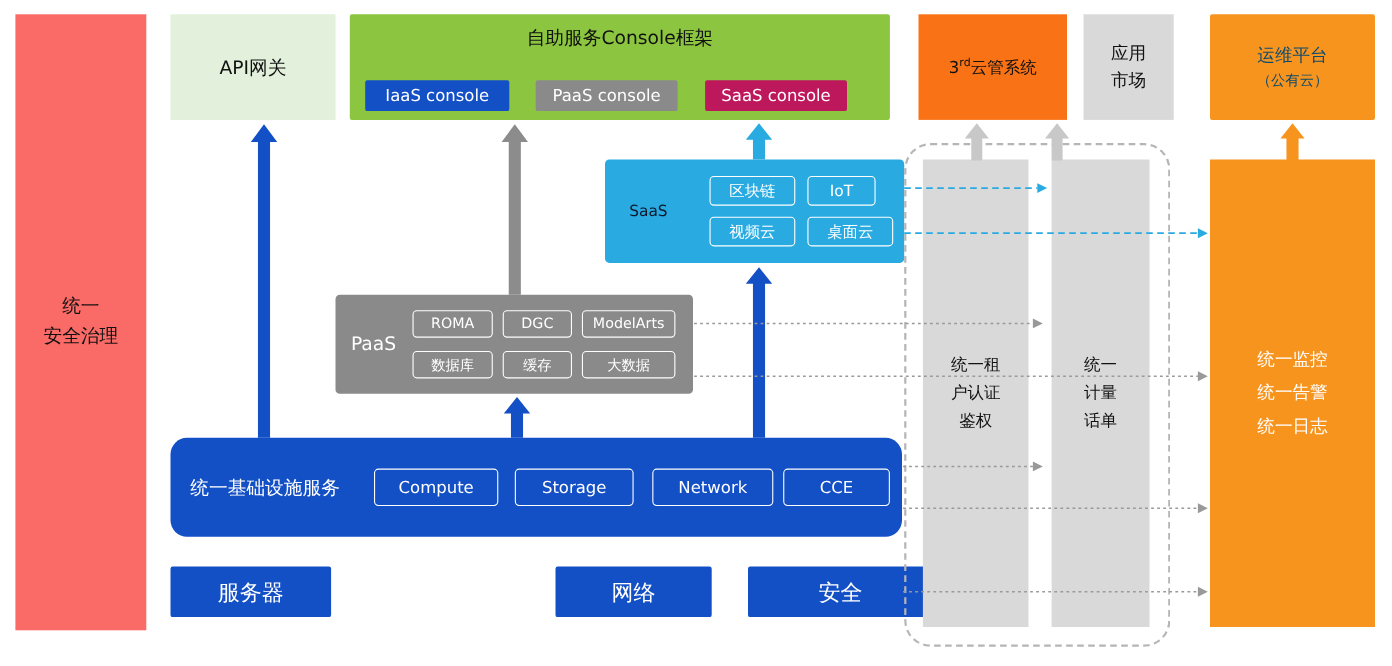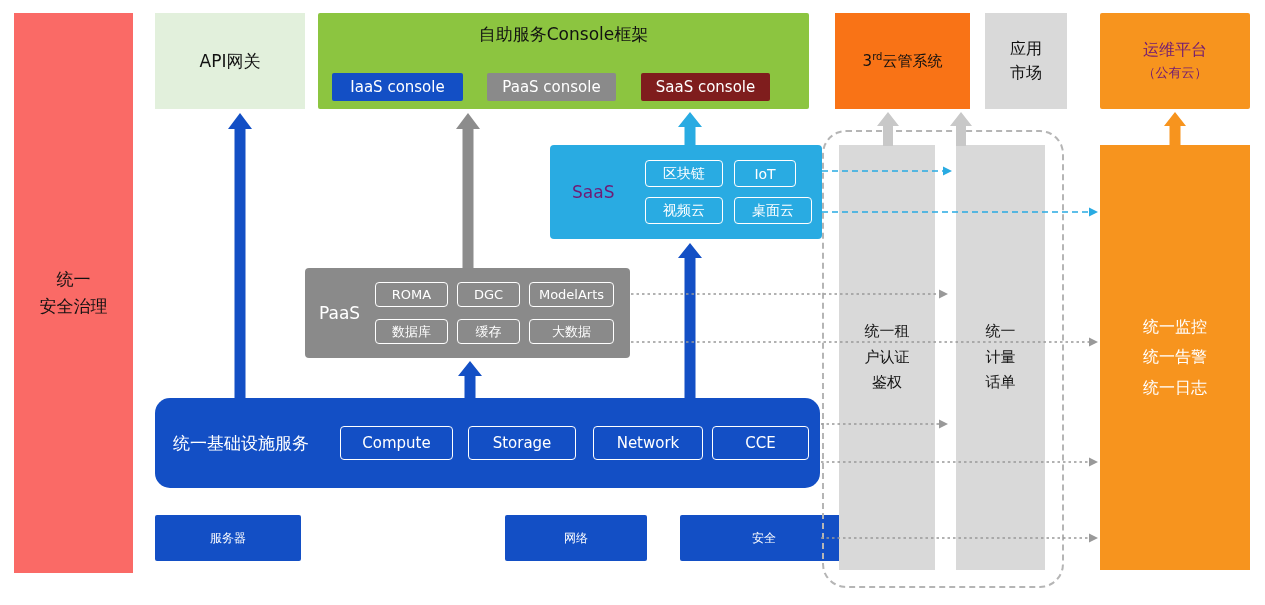--- a/index.html
+++ b/index.html
@@ -20,30 +20,30 @@
     position: absolute; display: flex; align-items: center; justify-content: center;
     color: #ffffff; font-size: 15px; box-sizing: border-box; border-radius: 2px;
   }
   
   .sec-bar   { left: 14px;  top: 13px; width: 119px; height: 560px; background: #fa6a66; color: #111; font-size: 17px; line-height: 1.6; }
   .api-gw    { left: 155px; top: 13px; width: 150px; height: 96px;  background: #e2f0dc; color: #111; font-size: 17px; }
   .console   { left: 318px; top: 13px; width: 491px; height: 96px;  background: #8cc540; border-radius: 2px; }
   .console-title { position: absolute; top: 10px; left: 0; right: 0; text-align: center; font-size: 17px; color: #111; }
   .third     { left: 835px; top: 13px; width: 135px; height: 96px;  background: #f97316; color: #111; font-size: 15px; }
   .market    { left: 985px; top: 13px; width: 82px;  height: 96px;  background: #d9d9d9; color: #111; font-size: 16px; line-height: 1.5; }
-  .om        { left: 1100px; top: 13px; width: 150px; height: 96px; background: #f7941e; color: #701a75; flex-direction: column; border-radius: 2px; }
+  .om        { left: 1100px; top: 13px; width: 150px; height: 96px; background: #f7941e; color: #0c4a6e; flex-direction: column; border-radius: 2px; }
   .om-l1 { font-size: 16px; }
   .om-l2 { font-size: 13px; margin-top: 3px; }
   .saas-box  { left: 550px; top: 145px; width: 272px; height: 94px; background: #29abe2; border-radius: 4px; }
-  .saas-label{ position: absolute; left: 22px; top: 0; bottom: 0; display: flex; align-items: center; color: #701a75; font-size: 17px; }
+  .saas-label{ position: absolute; left: 22px; top: 0; bottom: 0; display: flex; align-items: center; color: #0f172a; font-size: 14px; }
   .paas-box  { left: 305px; top: 268px; width: 325px; height: 90px; background: #8a8a8a; border-radius: 4px; }
   .paas-label{ position: absolute; left: 14px; top: 0; bottom: 0; display: flex; align-items: center; color: #fff; font-size: 17px; }
   .infra-box { left: 155px; top: 398px; width: 665px; height: 90px; background: #134fc5; border-radius: 15px; }
   .infra-label{ position: absolute; left: 18px; top: 0; bottom: 0; display: flex; align-items: center; color: #fff; font-size: 17px; }
-  .res       { top: 515px; height: 46px; background: #134fc5; color: #fff; font-size: 12px; border-radius: 2px; }
+  .res       { top: 515px; height: 46px; background: #134fc5; color: #fff; font-size: 20px; border-radius: 2px; }
   .dashed-group { position: absolute; left: 822px; top: 130px; width: 242px; height: 458px; border: 2px dashed #b5b5b5; border-radius: 24px; box-sizing: border-box; }
   .auth-bar  { left: 839px; top: 145px; width: 96px; height: 425px; background: #d9d9d9; color: #111; font-size: 15px; line-height: 1.7; }
   .meter-bar { left: 956px; top: 145px; width: 89px; height: 425px; background: #d9d9d9; color: #111; font-size: 15px; line-height: 1.7; }
   .mon-bar   { left: 1100px; top: 145px; width: 150px; height: 425px; background: #f7941e; color: #fff; font-size: 16px; flex-direction: column; line-height: 1.9; }
   svg.overlay { position: absolute; left: 0; top: 0; pointer-events: none; }
   sup { font-size: 10px; }
 </style>
 </head>
 <body>
 
@@ -55,21 +55,21 @@
   </div>
 
   <div class="box api-gw">
     <span>API网关</span>
   </div>
 
   <div class="box console">
     <div class="console-title">自助服务Console框架</div>
     <div class="consolechip" style="left:14px; top:60px; width:131px; height:28px; background:#134fc5;">IaaS console</div>
     <div class="consolechip" style="left:169px; top:60px; width:129px; height:28px; background:#8a8a8a;">PaaS console</div>
-    <div class="consolechip" style="left:323px; top:60px; width:129px; height:28px; background:#7f1d1d;">SaaS console</div>
+    <div class="consolechip" style="left:323px; top:60px; width:129px; height:28px; background:#be185d;">SaaS console</div>
   </div>
 
   <div class="box third">
     <span><span>3</span><sup>rd</sup><span>云管系统</span></span>
   </div>
 
   <div class="box market">
     <span class="pre">应用
 市场</span>
   </div>

